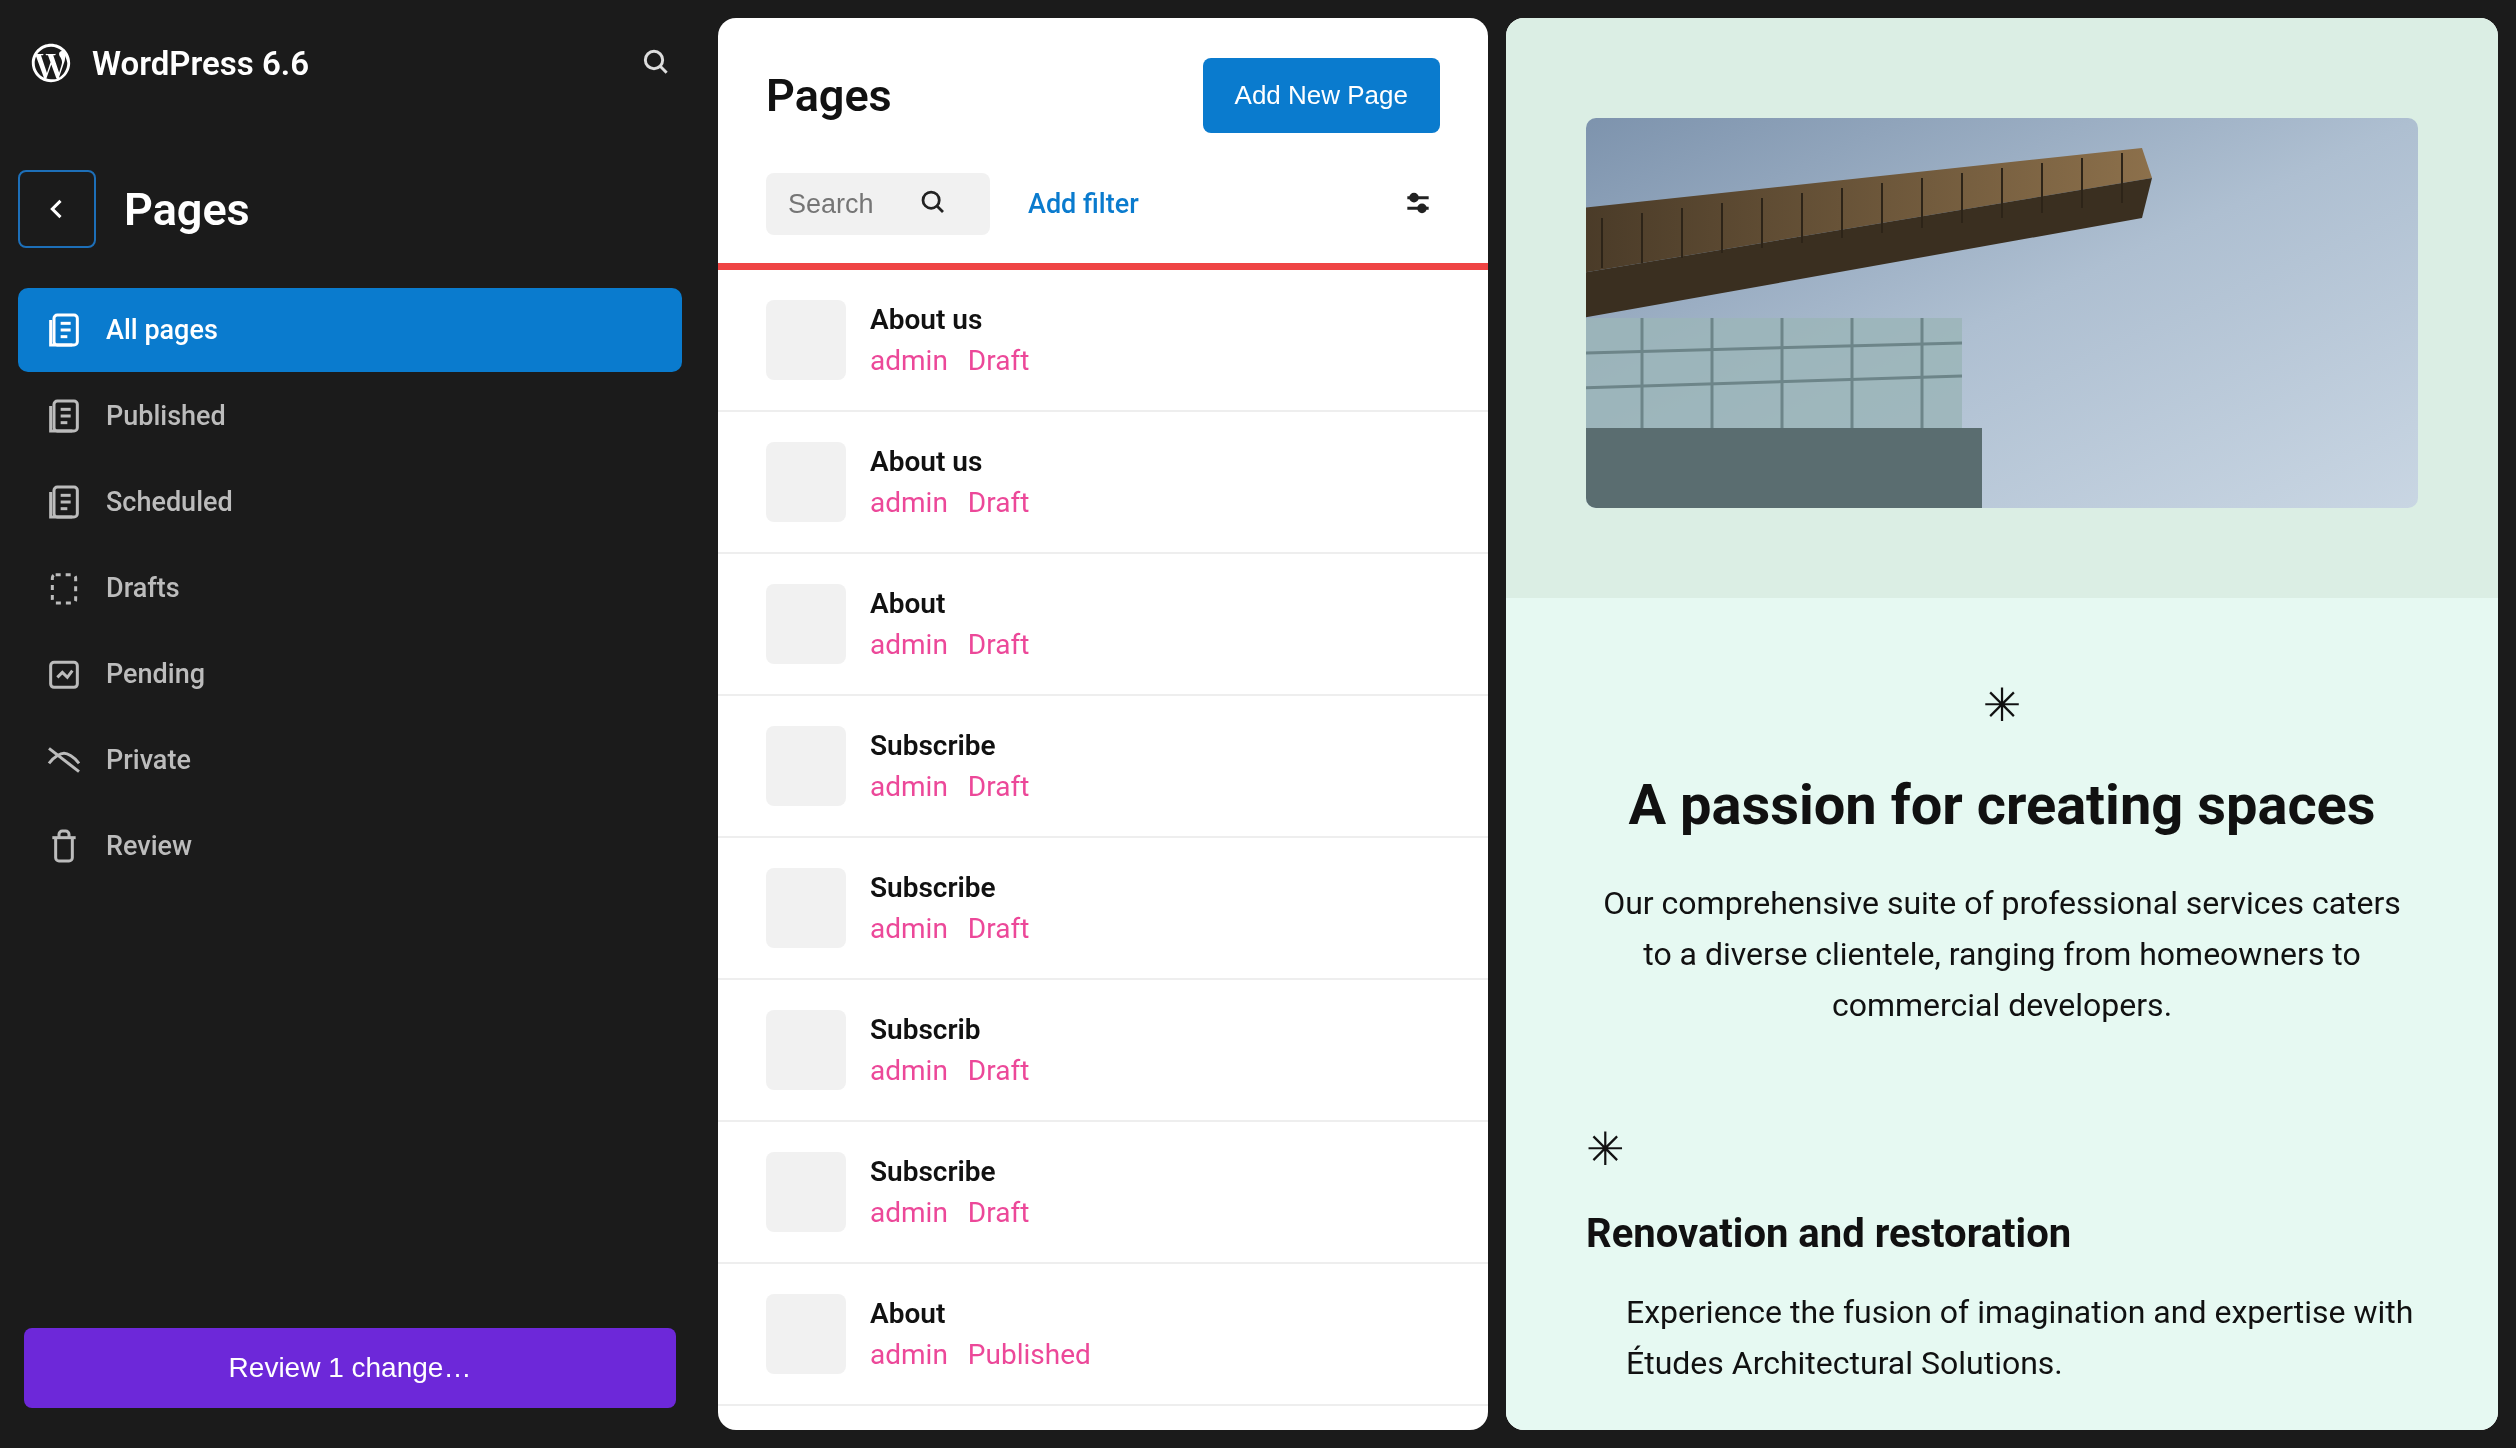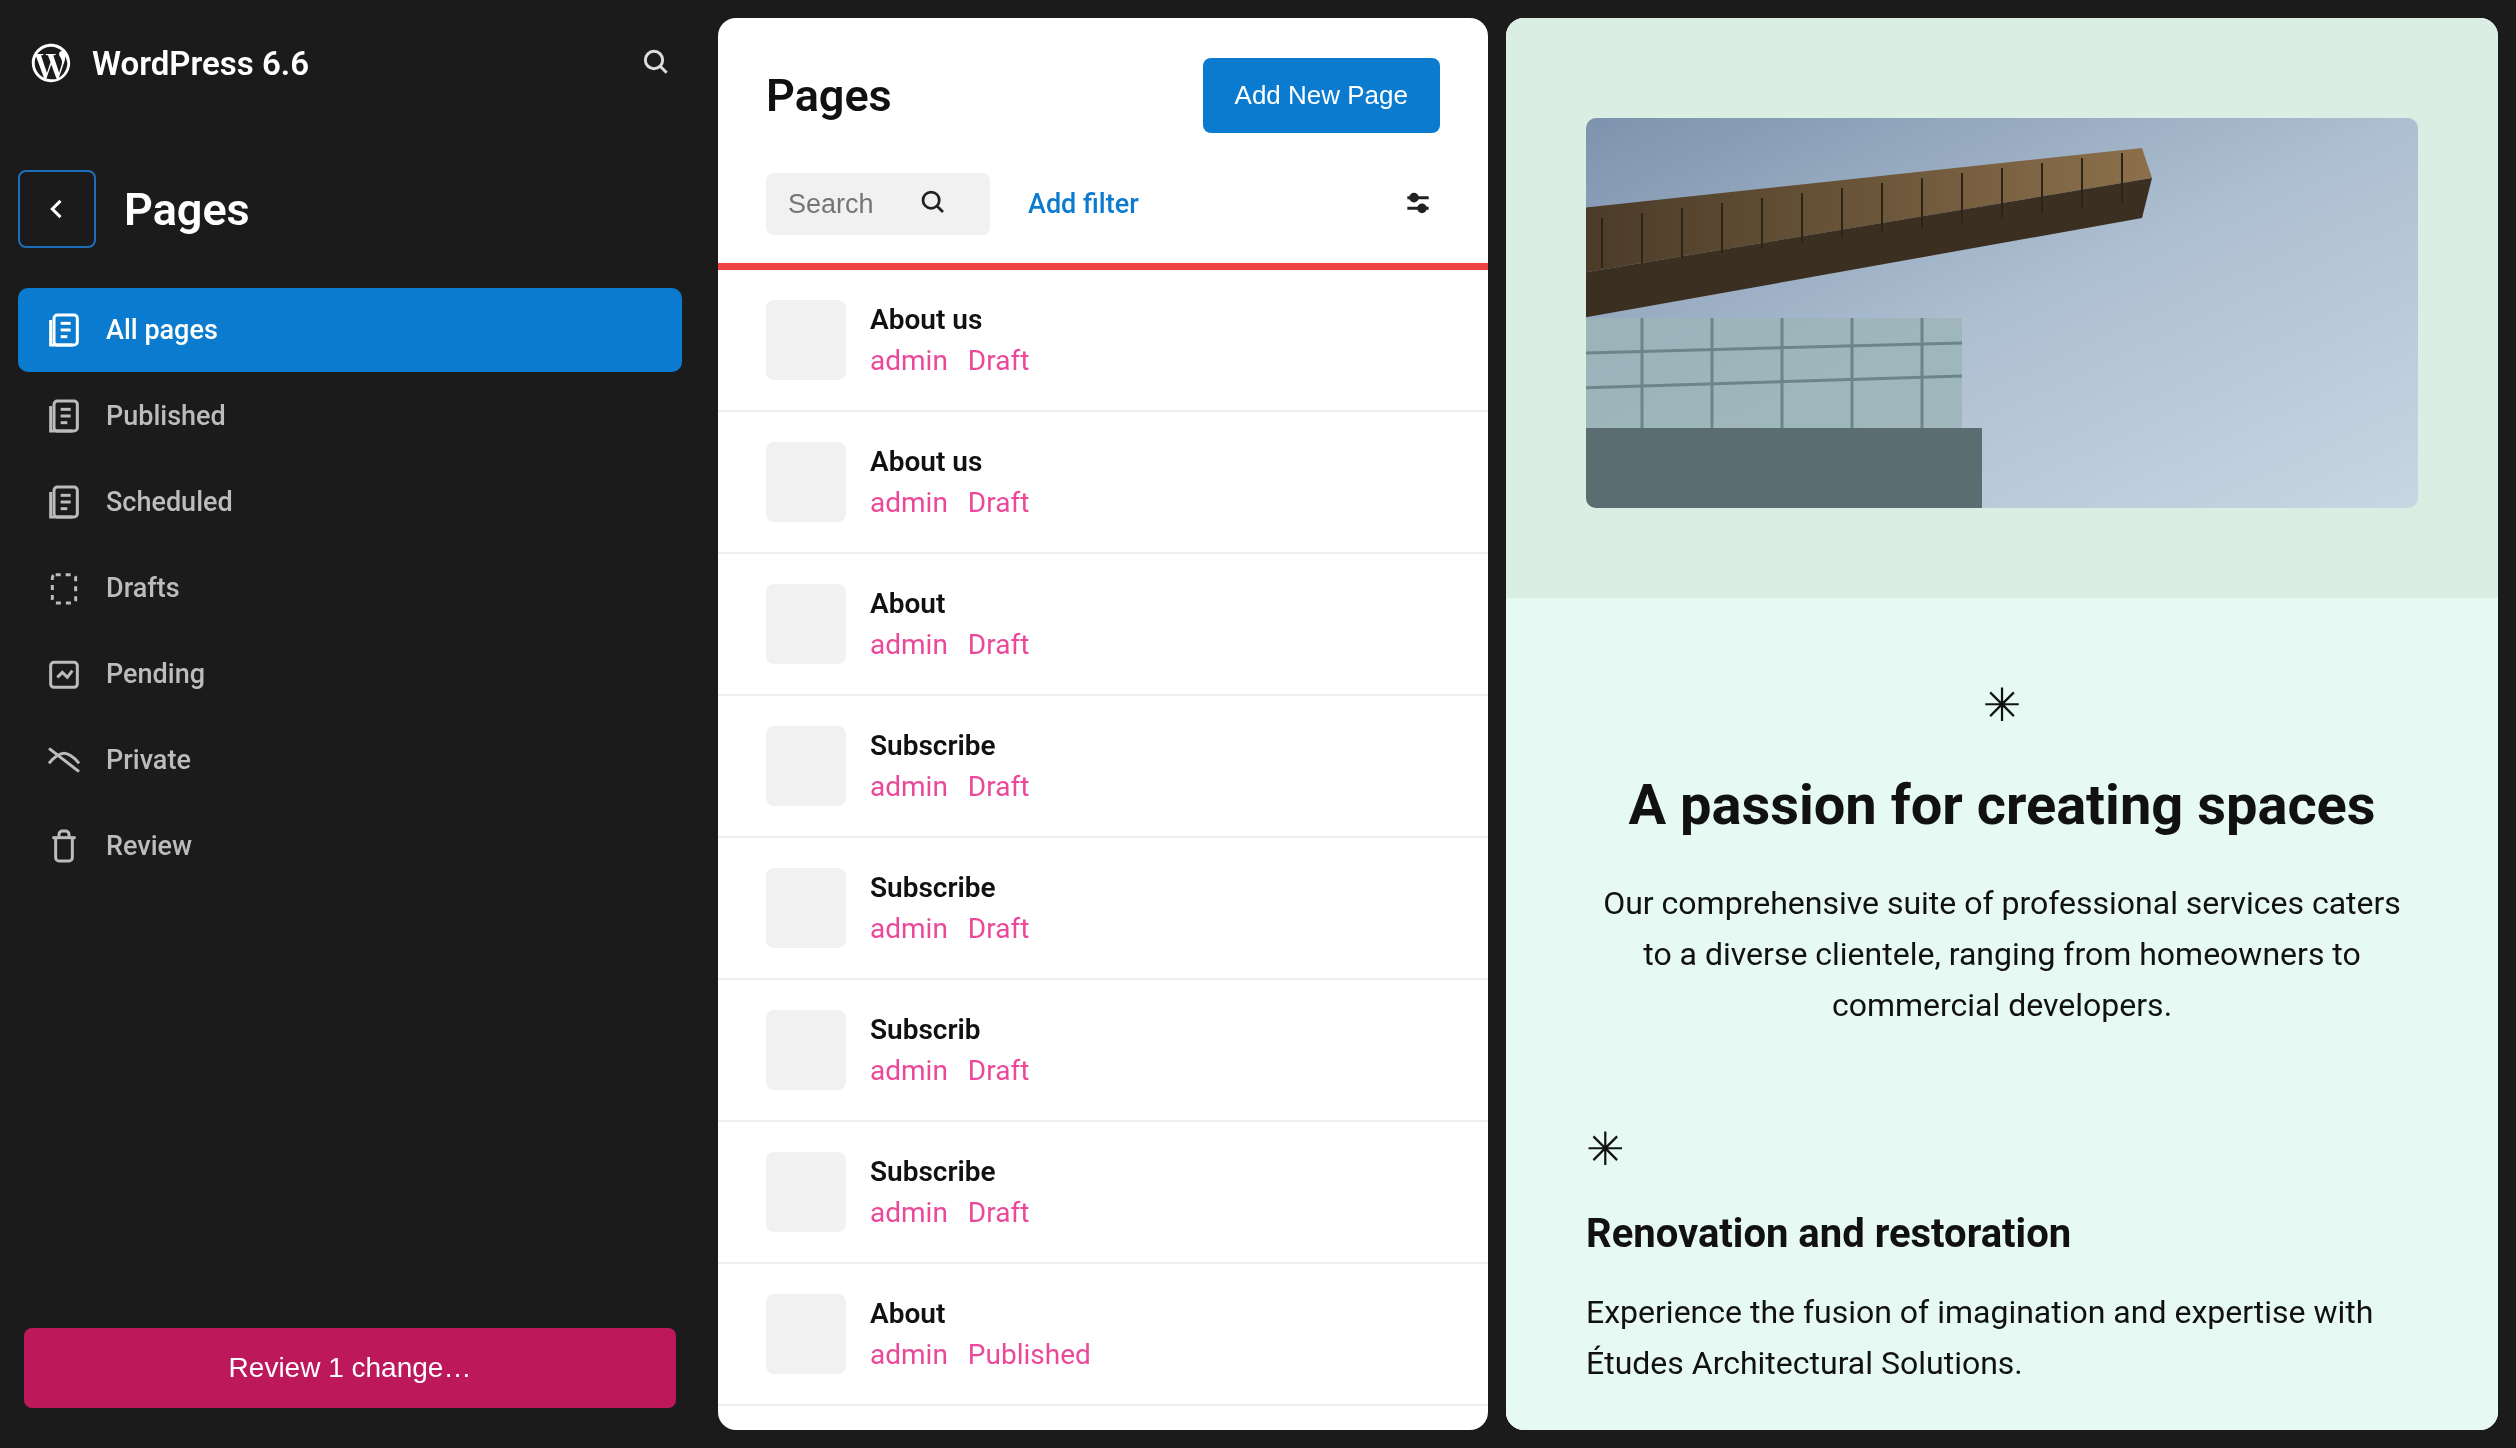--- a/index.html
+++ b/index.html
@@ -92,21 +92,21 @@
   background: #0a7bce;
   color: #fff;
 }
 .nav-icon { width: 40px; height: 40px; display:flex; align-items:center; justify-content:center; flex:none;}
 .review-bar {
   margin: auto 24px 22px 24px;
 }
 .review-btn {
   width: 100%;
   height: 80px;
-  background: #be185d;
+  background: #6d28d9;
   color: #fff;
   border: none;
   border-radius: 8px;
   font-size: 28px;
   font-weight: 500;
   cursor: pointer;
 }
 
 .middle {
   width: 770px;
@@ -241,21 +241,21 @@
 }
 .preview-lead {
   font-size: 32px;
   line-height: 1.6;
   text-align: center;
   max-width: 860px;
   margin: 0 auto 90px auto;
 }
 .hex-icon-left { font-size: 46px; margin-bottom: 34px; }
 .preview-h2 { font-size: 40px; font-weight: 700; margin-bottom: 30px; }
-.preview-p { font-size: 32px; line-height: 1.6; }
+.preview-p { font-size: 32px; line-height: 1.6; margin-left: 40px; }
 </style>
 </head>
 <body>
 
 <div class="app">
 
   <aside class="sidebar">
     <div class="sidebar-top">
       <span class="wp-logo">
         <svg width="46" height="46" viewBox="0 0 24 24" fill="#fff">

